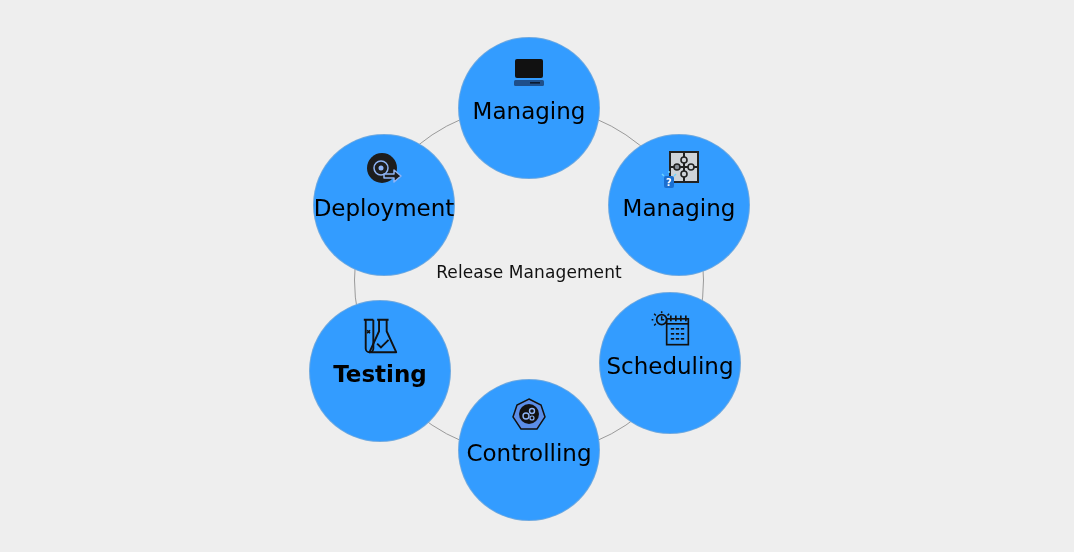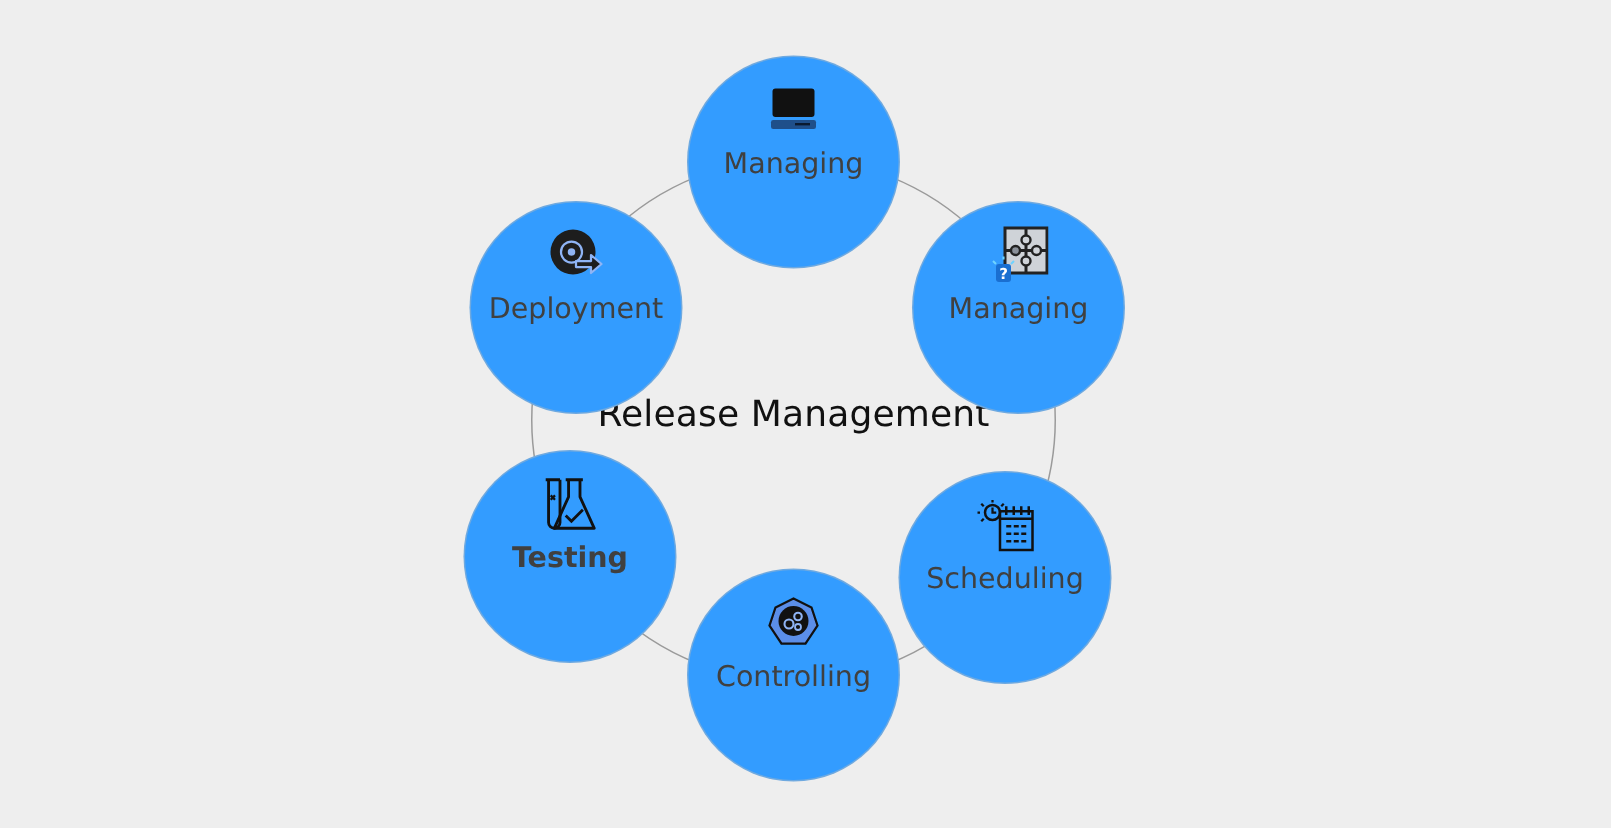--- a/index.html
+++ b/index.html
@@ -15,40 +15,40 @@
       left: 354px; top: 105px;
       width: 350px; height: 350px;
       border: 1px solid #9a9a9a;
       border-radius: 50%;
       box-sizing: border-box;
     }
     .center-title {
       position: absolute;
       left: 379px; top: 262px;
       width: 300px; text-align: center;
-      font-size: 24px; color: #111;
+      font-size: 17px; color: #111;
       letter-spacing: 0.1px;
     }
     .node {
       position: absolute;
       width: 140px; height: 140px;
       border-radius: 50%;
       background: #339cff;
       box-shadow: 0 0 0 1px #6ea9e0;
       display: flex; flex-direction: column; align-items: center;
       box-sizing: border-box;
     }
     .node .icon {
       width: 40px; height: 38px;
       margin-top: 16px;
       display: flex; align-items: center; justify-content: center;
     }
     .node .label {
       margin-top: 6px;
-      font-size: 19px; color: #404040;
+      font-size: 23px; color: #000000;
       white-space: nowrap;
     }
   </style>
 </head>
 <body>
 
 <div>
   <div class="ring"></div>
   <div class="center-title">Release Management</div>
 
@@ -74,21 +74,21 @@
         <circle cx="18" cy="17" r="3" fill="#8a9099" stroke="#222" stroke-width="1.6"></circle>
         <circle cx="25" cy="24" r="3" fill="#cfd3d8" stroke="#222" stroke-width="1.6"></circle>
         <rect x="5" y="26" width="10" height="12" rx="2" fill="#1a6fd1"></rect>
         <text x="10" y="36" font-size="10" font-family="DejaVu Sans, sans-serif" fill="#fff" text-anchor="middle" font-weight="bold">?</text>
         <path d="M3 24 L5 26 M10 21 L10 23 M17 24 L15 26" stroke="#6fd3ff" stroke-width="1.4"></path>
       </svg>
     </div>
     <div class="label">Managing</div>
   </div>
 
-  <div class="node" style="left:600px; top:315px;text-align:right;">
+  <div class="node" style="left:600px; top:293px;text-align:right;">
     <div class="icon">
       <svg width="48" height="44" viewBox="0 0 48 44">
         <circle cx="14" cy="12" r="6" fill="none" stroke="#111" stroke-width="2"></circle>
         <path d="M14 8 L14 12 L17 12" stroke="#111" stroke-width="1.8" fill="none"></path>
         <path d="M14 2 L14 4 M5 5 L7 7 M2 12 L4 12 M5 19 L7 17 M23 5 L21 7" stroke="#111" stroke-width="1.8"></path>
         <rect x="20" y="11" width="26" height="31" fill="none" stroke="#111" stroke-width="2"></rect>
         <line x1="20" y1="17" x2="46" y2="17" stroke="#111" stroke-width="2"></line>
         <path d="M25 7 V14 M31 7 V14 M37 7 V14 M43 7 V14" stroke="#111" stroke-width="2"></path>
         <g fill="#111">
           <rect x="25" y="22" width="4" height="2"></rect>

